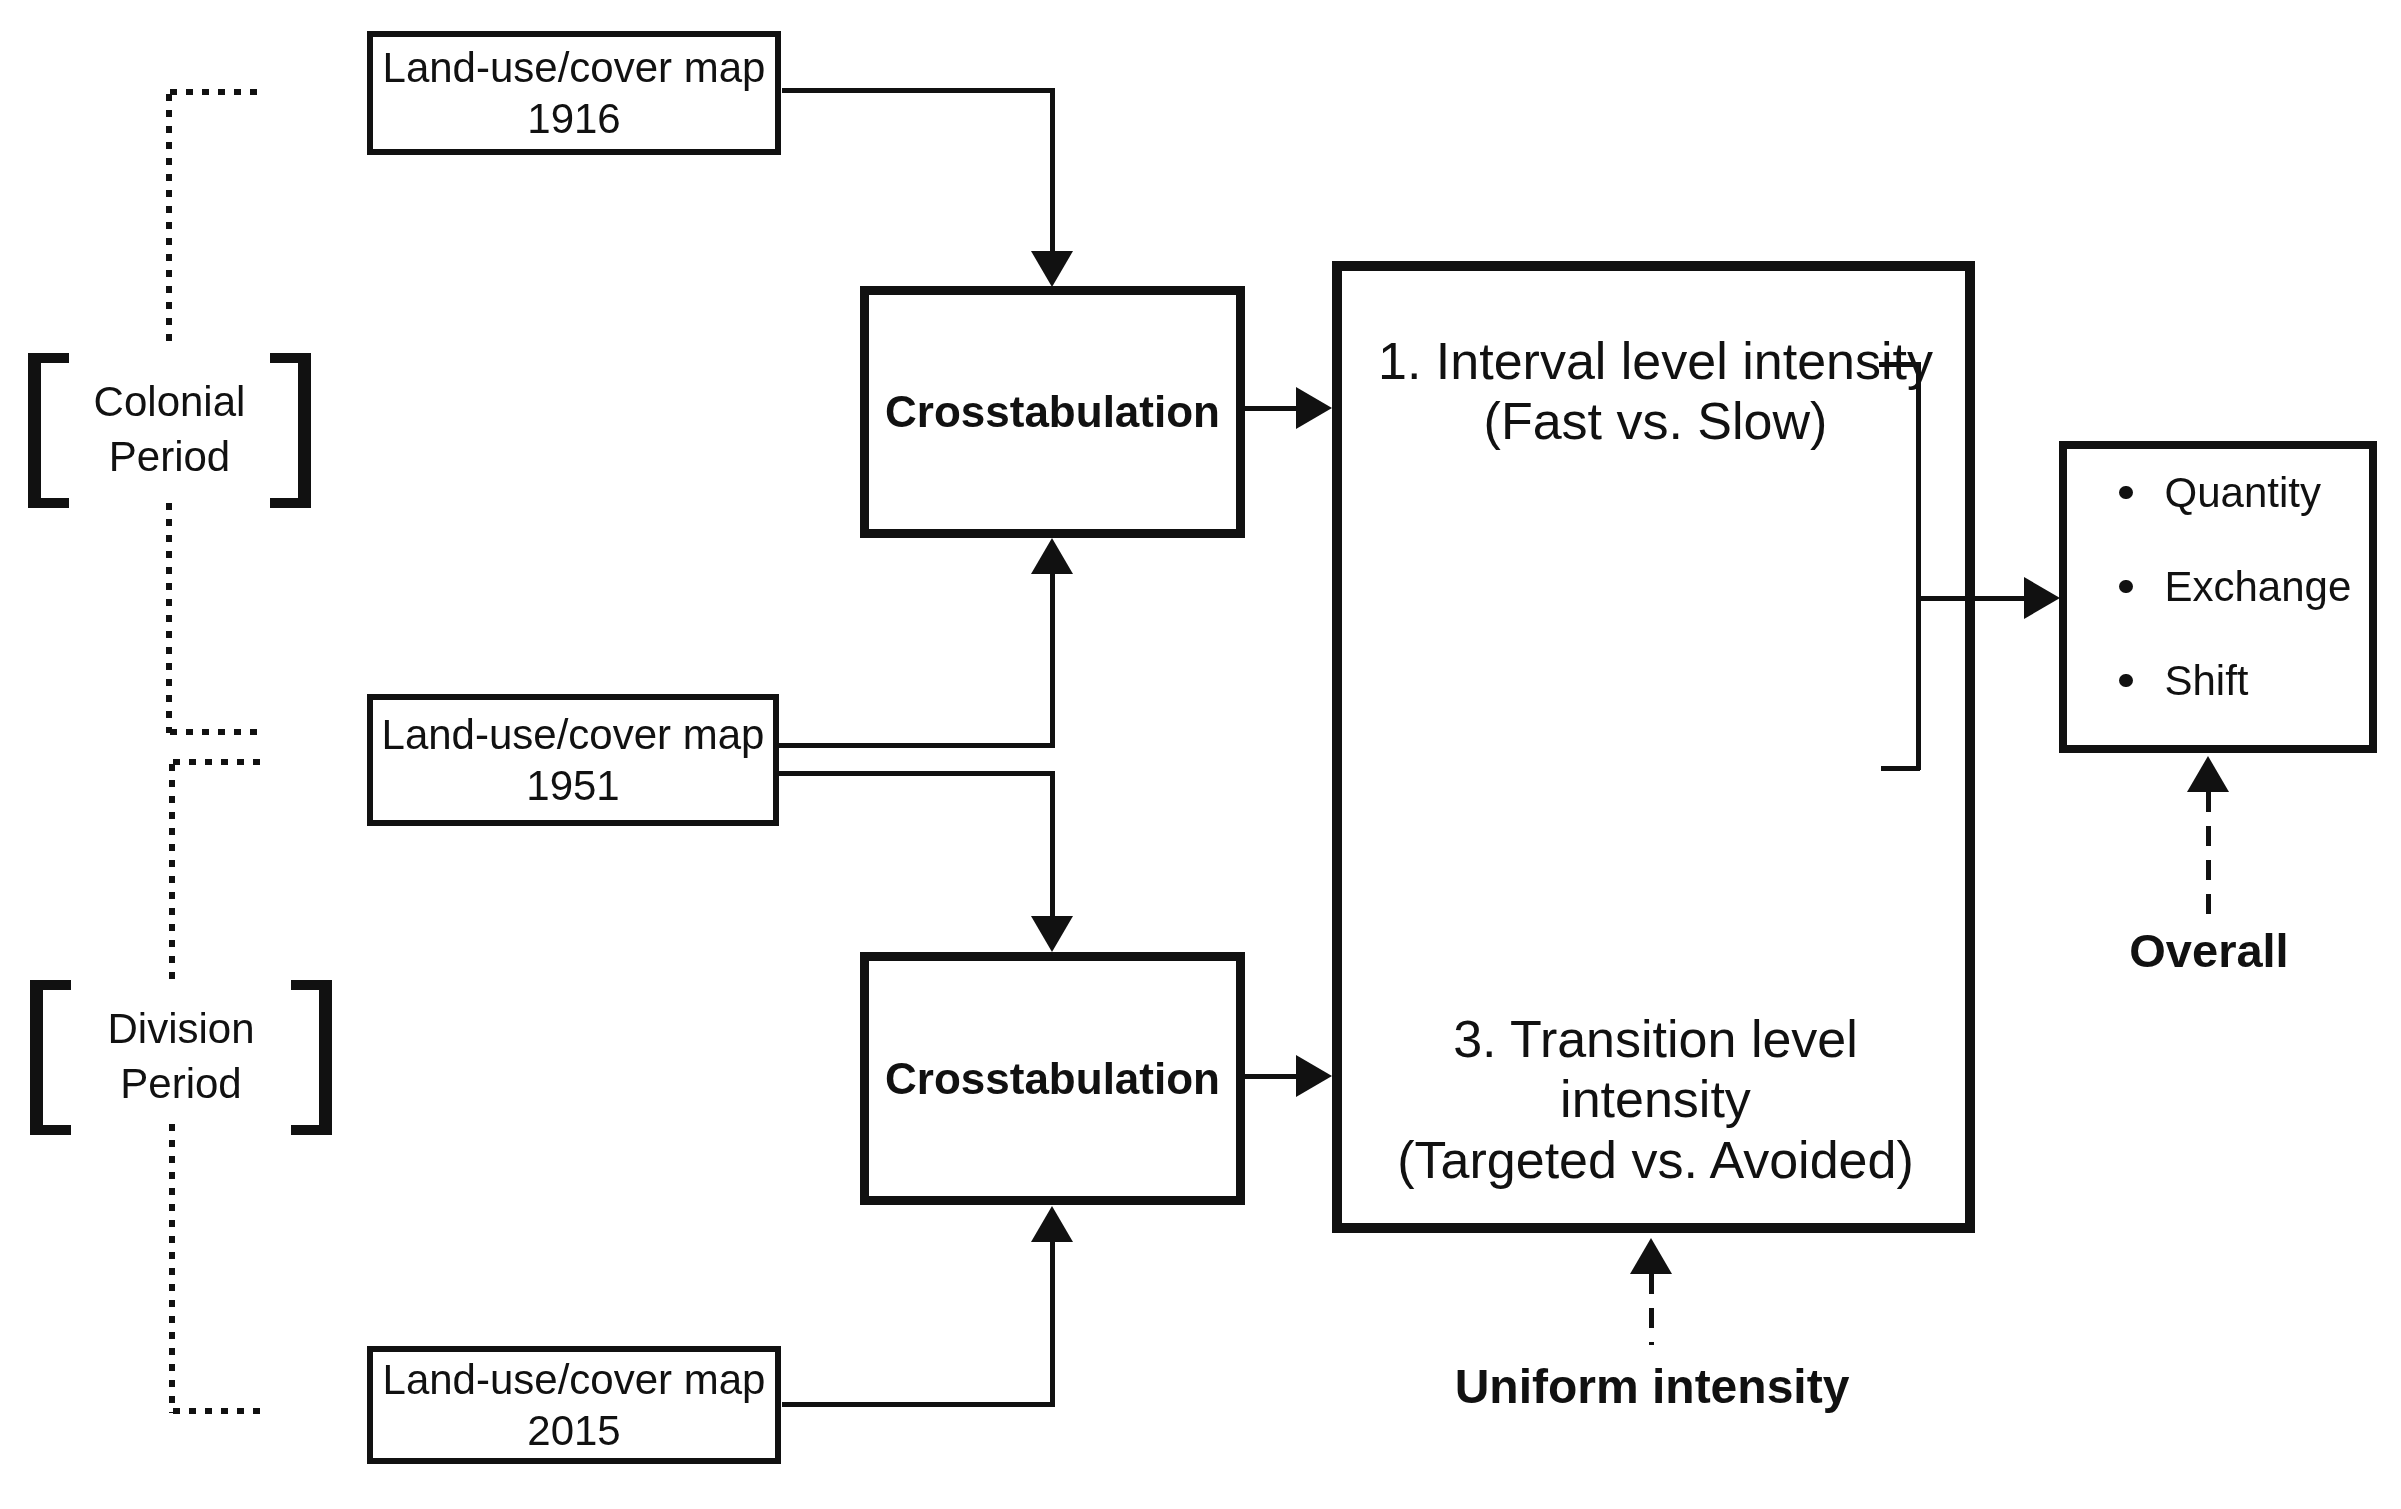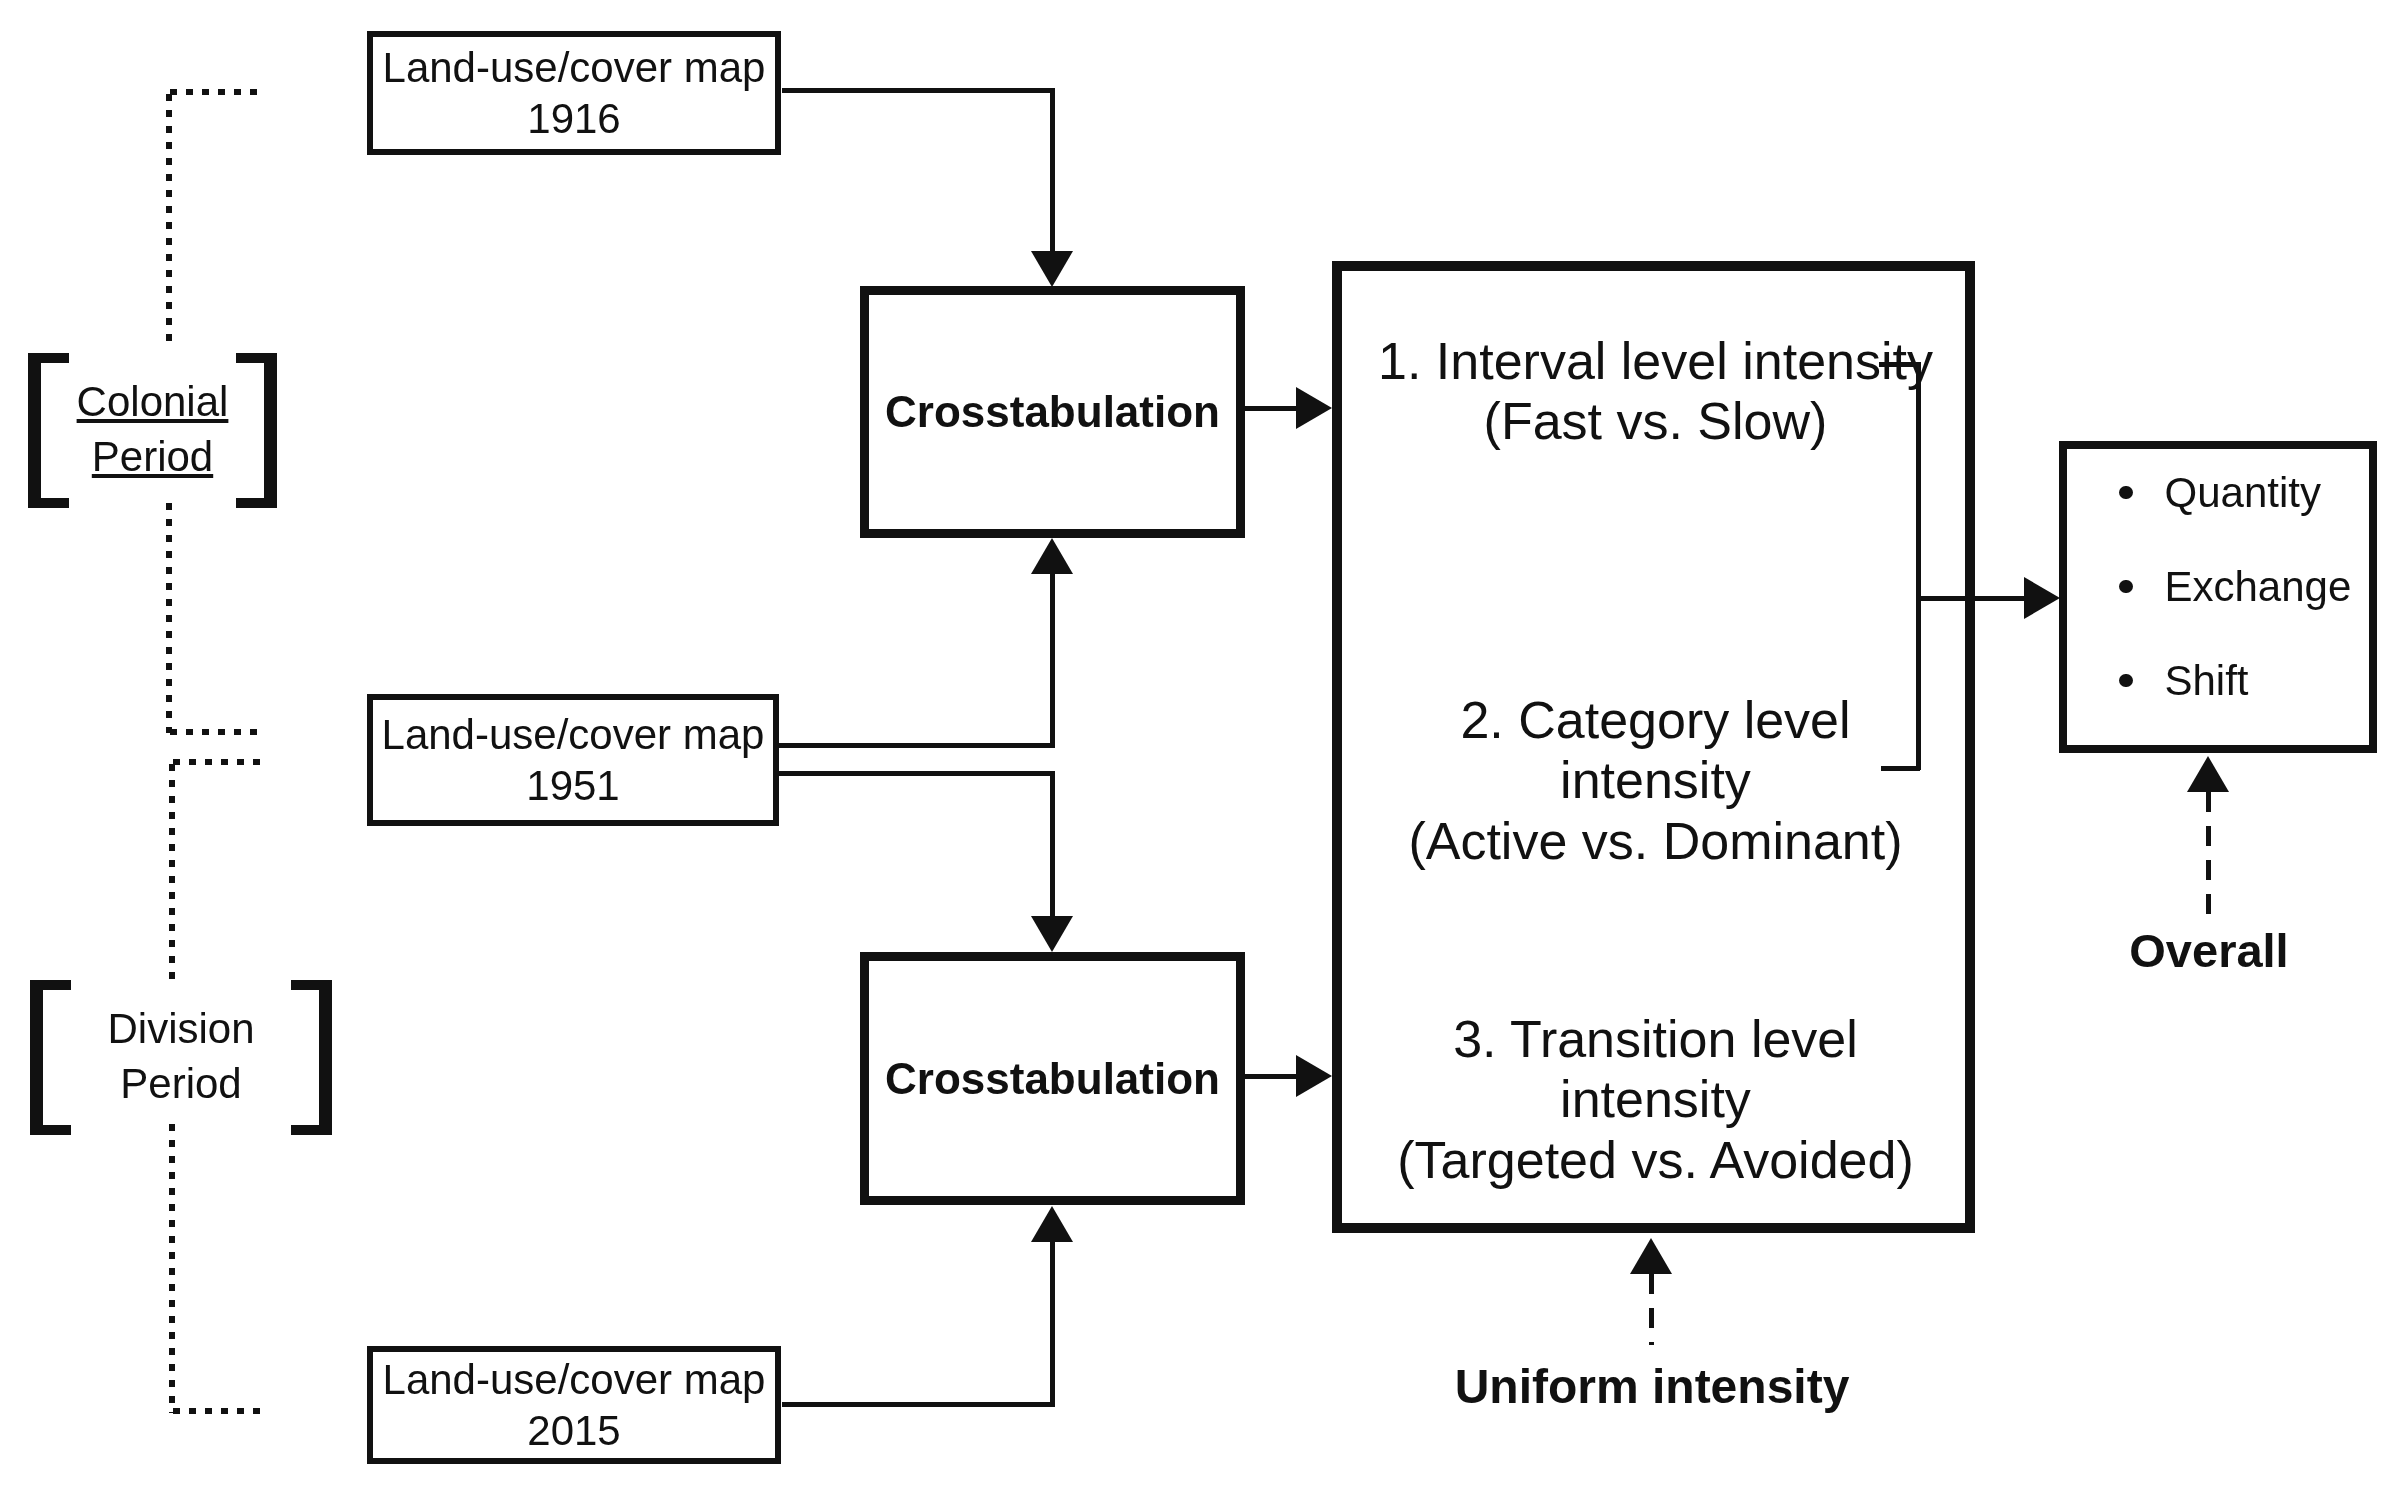--- a/index.html
+++ b/index.html
@@ -49,21 +49,21 @@
   .blabel{font-weight:bold;text-align:center;}
 </style>
 </head>
 <body>
 
 <div class="canvas">
 
   <div class="abs doth" style="left:170px;top:89px;width:94px;"></div>
   <div class="abs dotv" style="left:166px;top:94px;height:249px;"></div>
 
-  <div class="abs period" style="left:28px;top:361px;width:249px;height:138px;text-decoration:underline;">
+  <div class="abs period" style="left:28px;top:361px;width:283px;height:138px;">
     <span class="pb pb-l"></span>
     <span class="ptxt">
       <span>Colonial</span><br>
       <span>Period</span>
     </span>
     <span class="pb pb-r"></span>
   </div>
 
   <div class="abs dotv" style="left:166px;top:503px;height:230px;"></div>
   <div class="abs doth" style="left:170px;top:729px;width:94px;"></div>
@@ -101,24 +101,20 @@
   </div>
   <div class="abs ctbox" style="left:860px;top:952px;width:385px;height:253px;">
     <span>Crosstabulation</span>
   </div>
 
   <div class="abs bigbox" style="left:1332px;top:261px;width:643px;height:972px;"></div>
 
   <div class="abs item" style="left:1373px;top:331px;width:565px;">
     <span>1. Interval level intensity</span><br>
     <span>(Fast vs. Slow)</span>
-  </div>
-  <div class="abs item" style="left:1373px;top:690px;width:565px;">
-    <span>2. Category level intensity</span><br>
-    <span>(Active vs. Dominant)</span>
   </div>
   <div class="abs item" style="left:1373px;top:1009px;width:565px;">
     <span>3. Transition level intensity</span><br>
     <span>(Targeted vs. Avoided)</span>
   </div>
 
   <div class="abs ln" style="left:1879px;top:362px;width:42px;height:4.7px;"></div>
   <div class="abs ln" style="left:1916px;top:362px;width:4.7px;height:408px;"></div>
   <div class="abs ln" style="left:1881px;top:766px;width:39px;height:4.7px;"></div>
 

